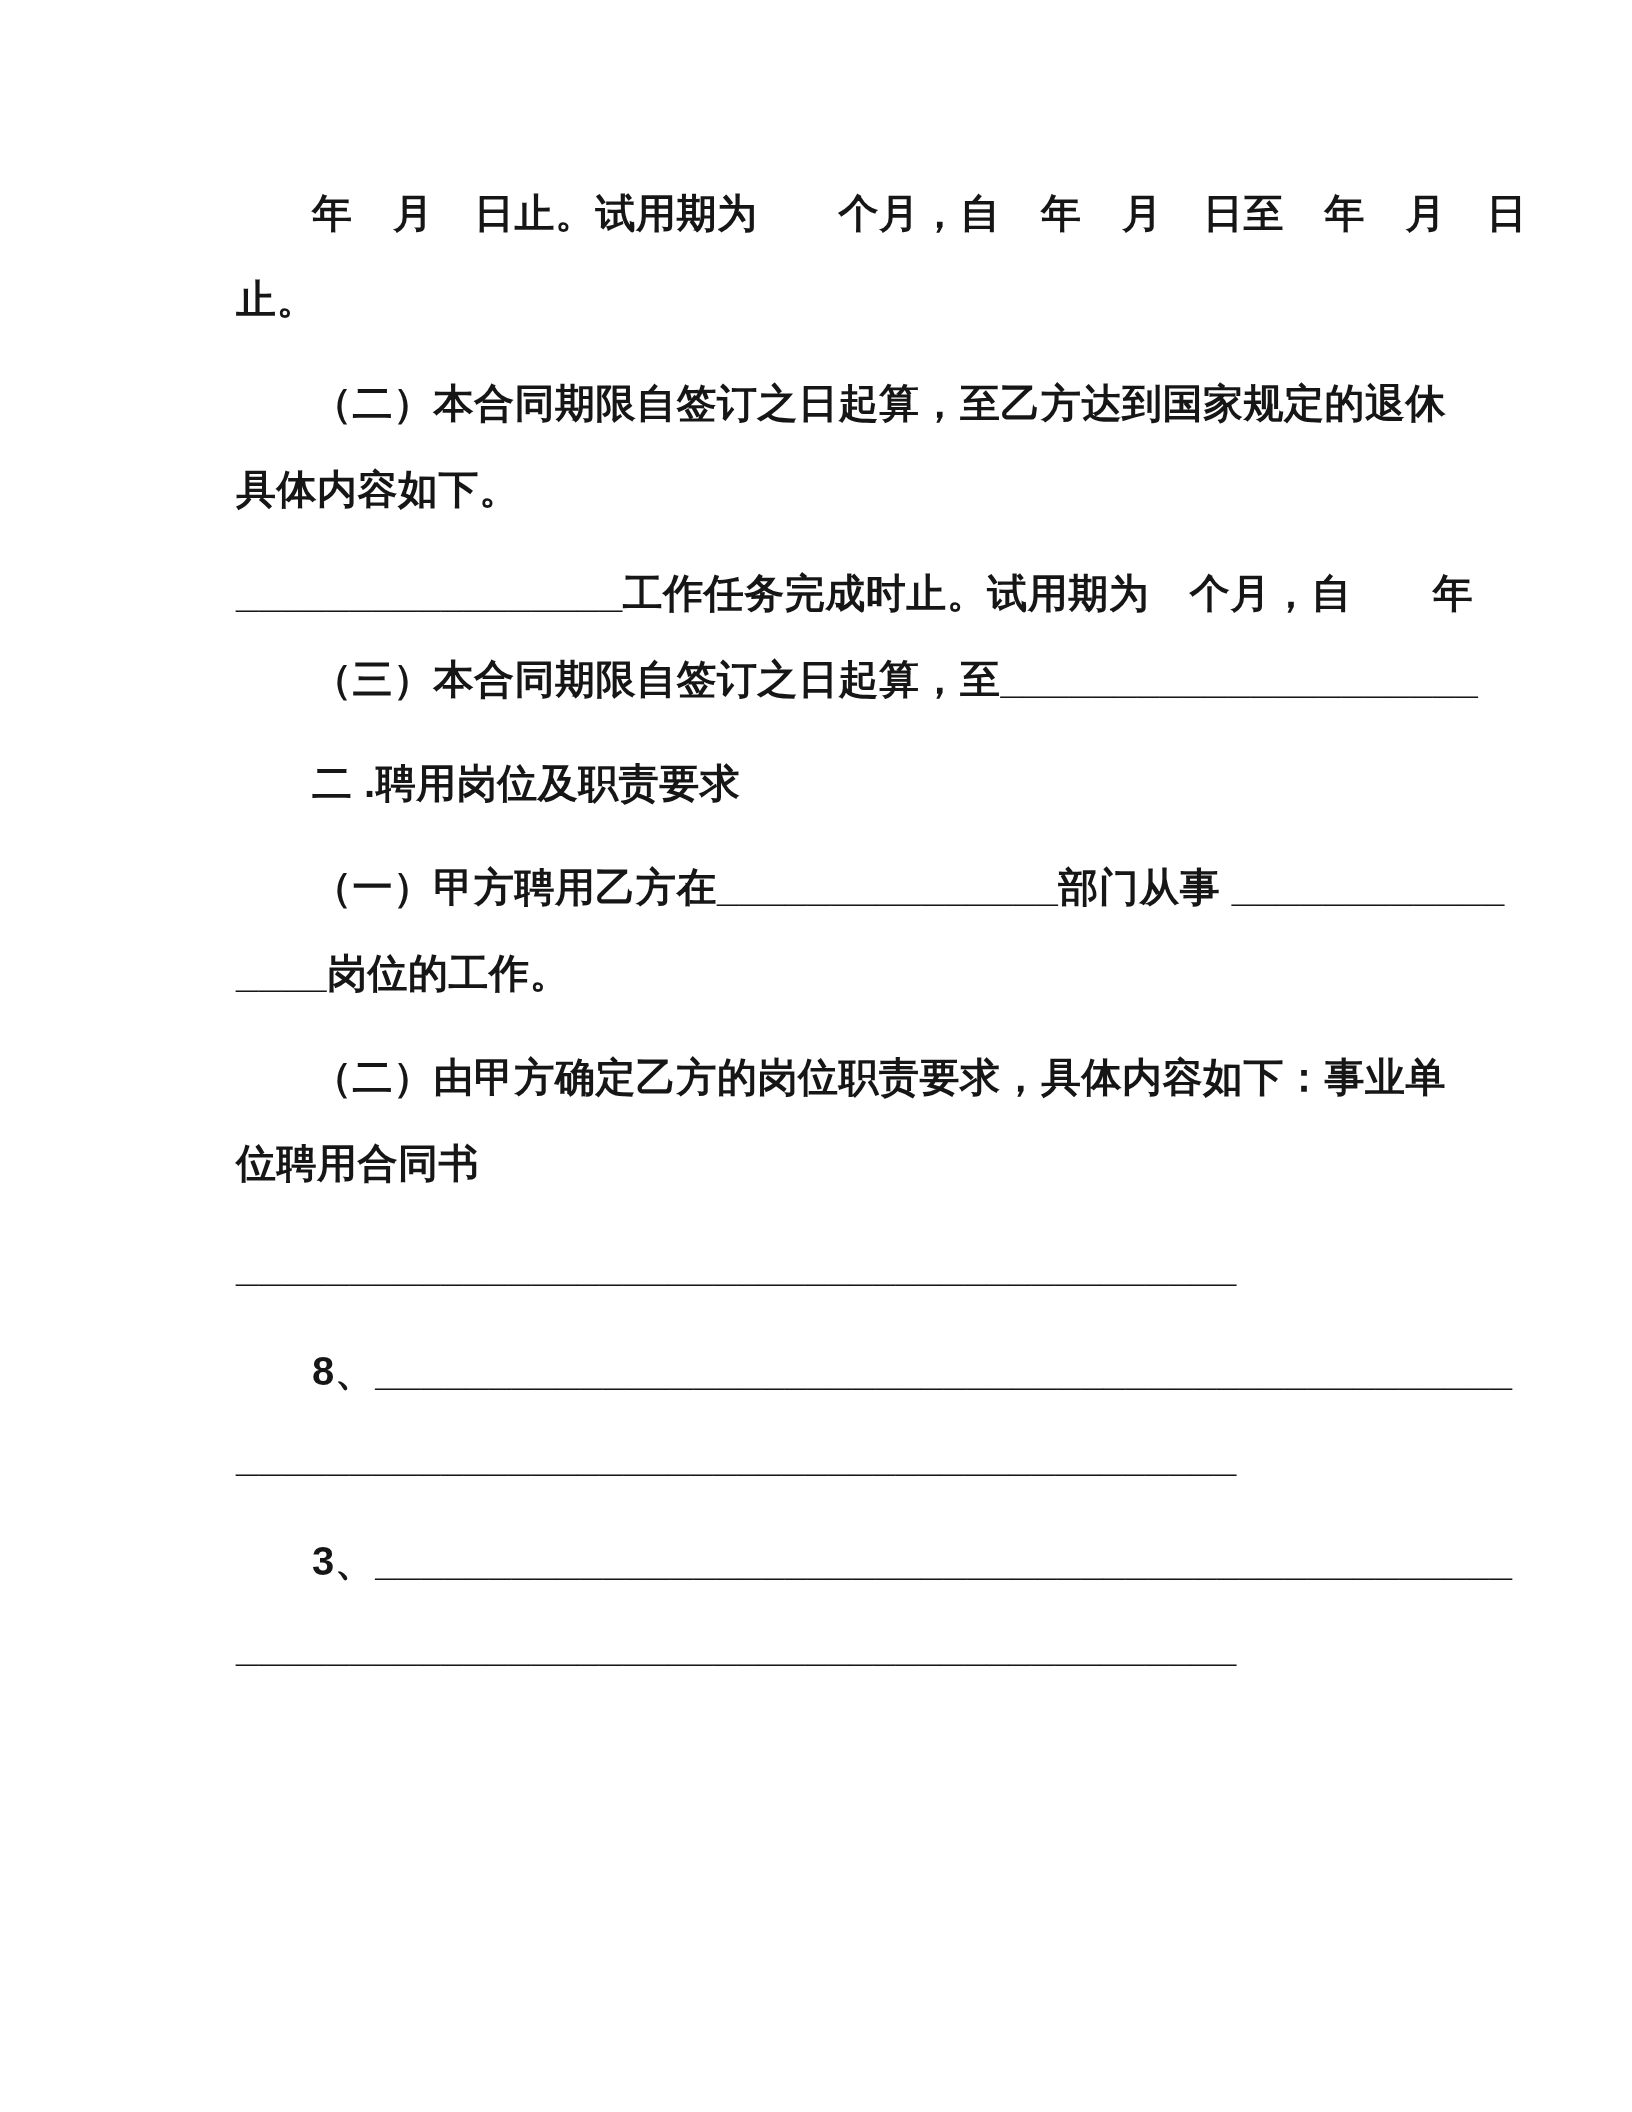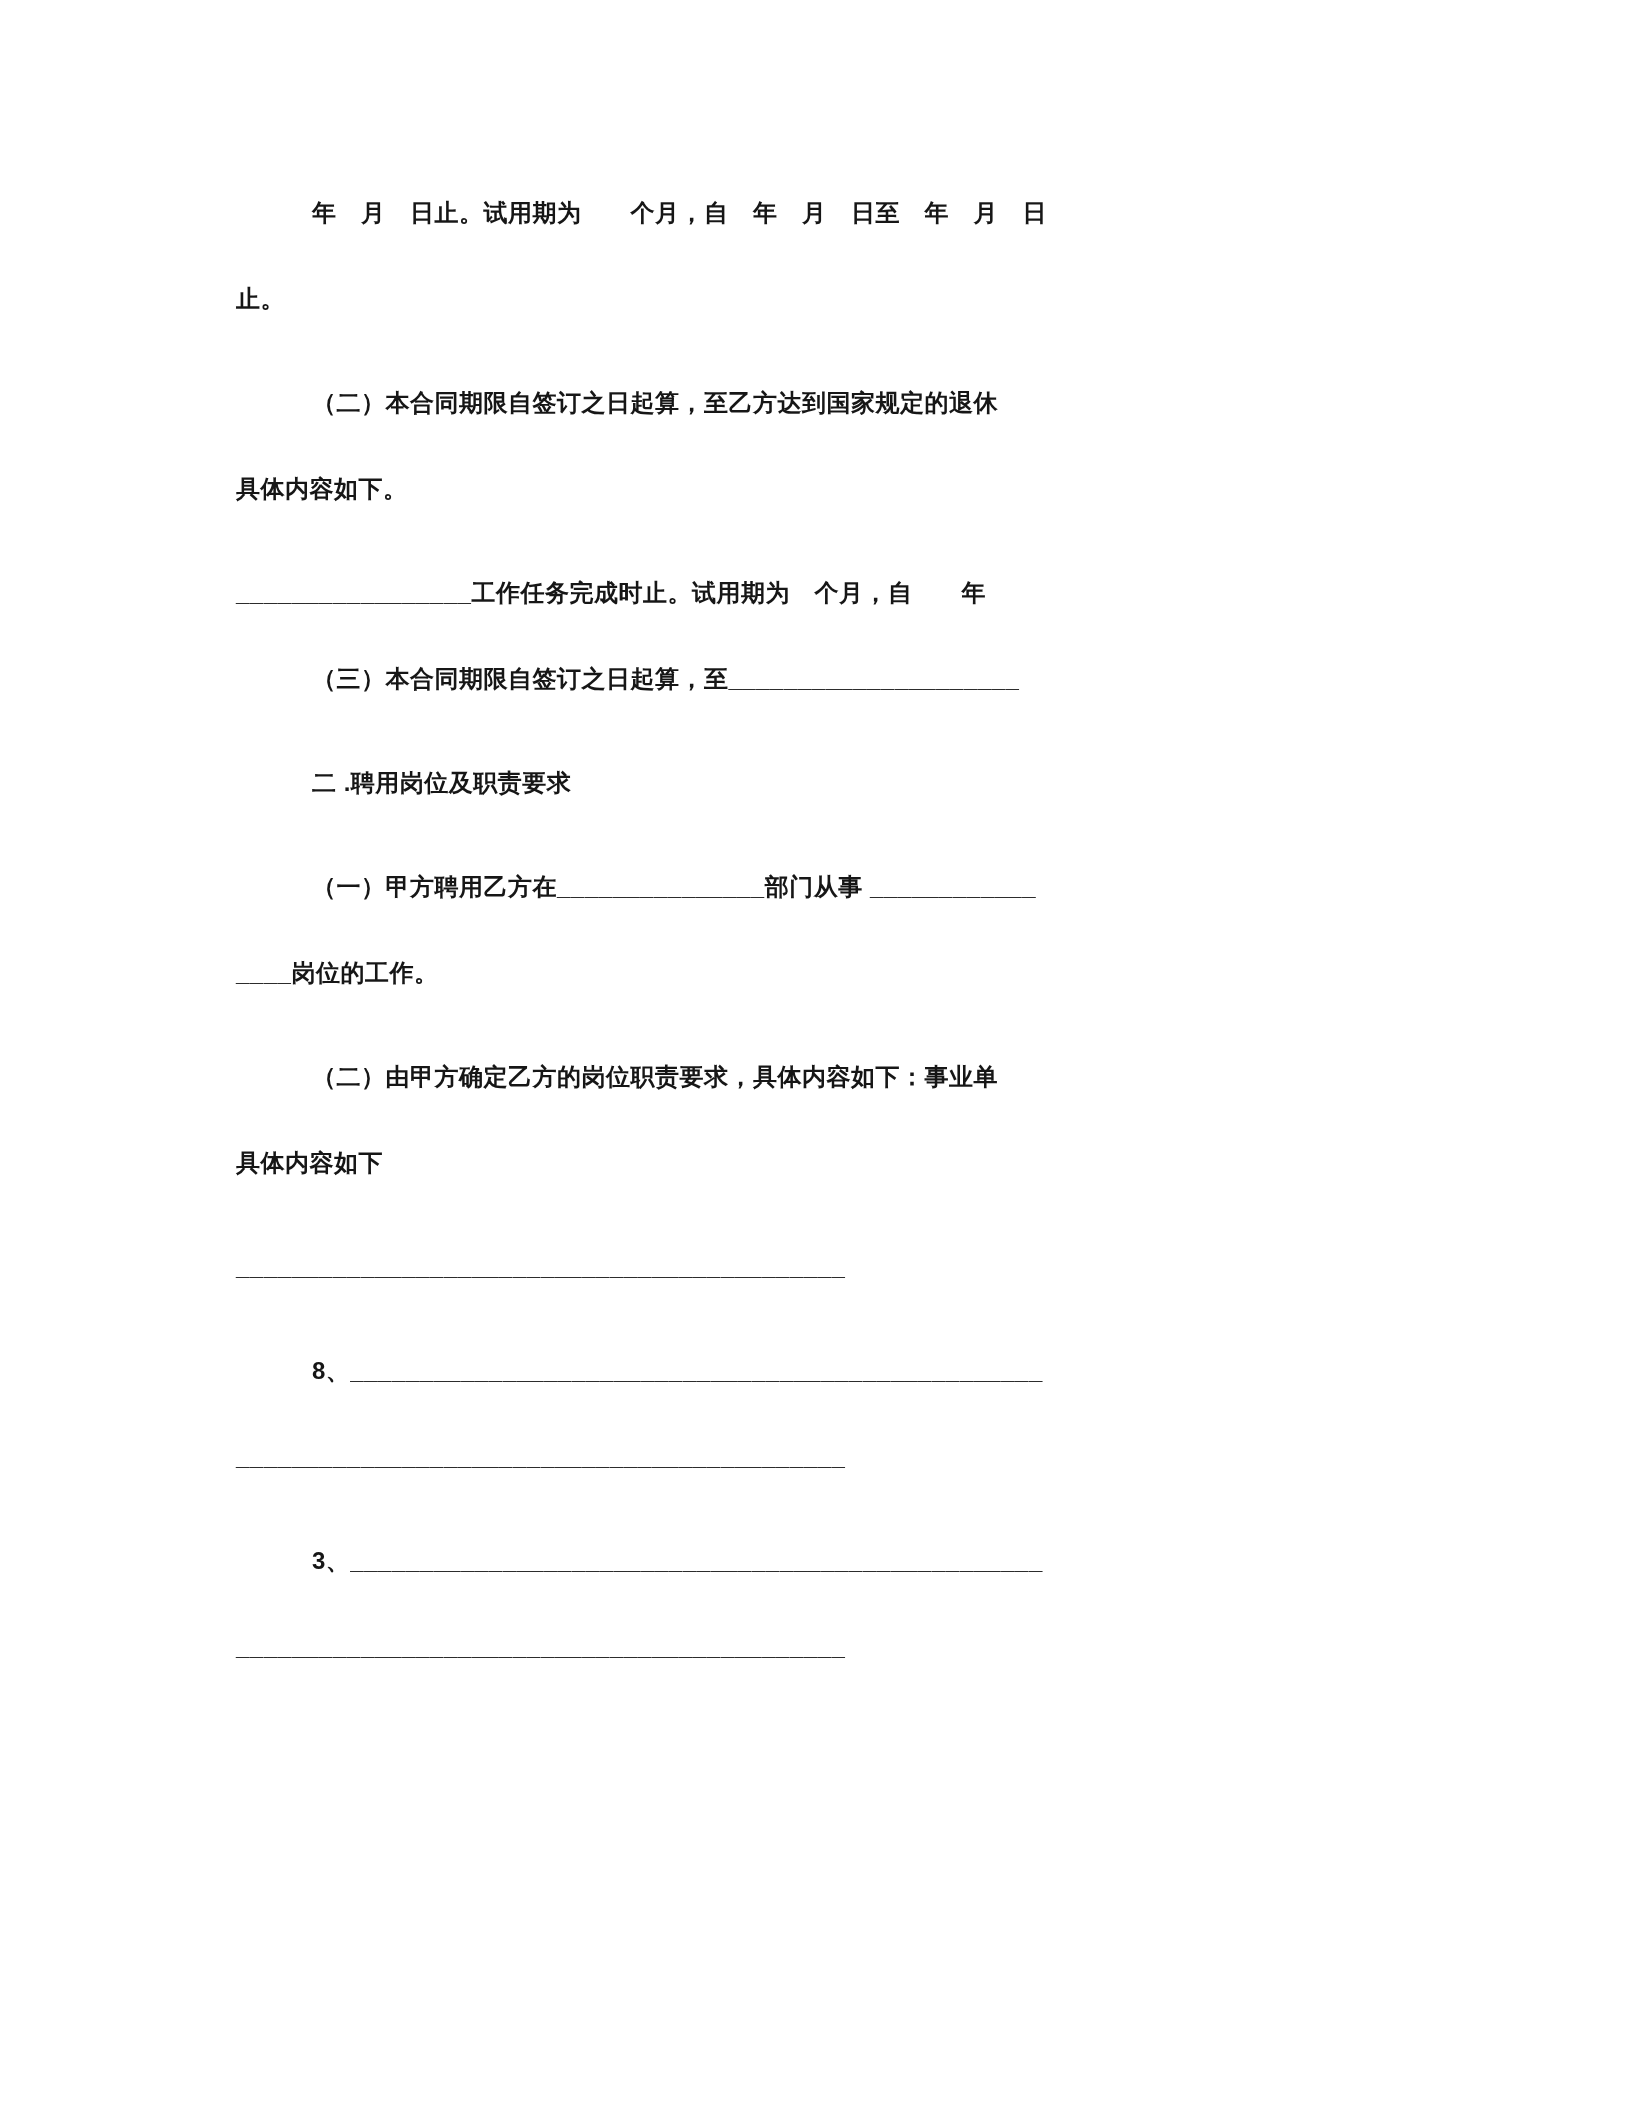--- a/index.html
+++ b/index.html
@@ -14,21 +14,21 @@
       font-family: "Liberation Sans", "DejaVu Sans", sans-serif;
       font-weight: 700;
       color: #161616;
       overflow: hidden;
     }
     .doc {
       position: absolute;
       left: 236px;
       top: 170px;
       width: 1140px;
-      font-size: 24px;
+      font-size: 40px;
       line-height: 86px;
     }
     .para {
       margin: 0 0 18px 0;
     }
     .line {
       white-space: pre;
       letter-spacing: 0.5px;
     }
     .indent {
@@ -59,21 +59,21 @@
     <div class="line indent">二 .聘用岗位及职责要求</div>
   </div>
 
   <div class="para">
     <div class="line indent">（一）甲方聘用乙方在_______________部门从事 ____________</div>
     <div class="line">____岗位的工作。</div>
   </div>
 
   <div class="para">
     <div class="line indent">（二）由甲方确定乙方的岗位职责要求，具体内容如下：事业单</div>
-    <div class="line">具体内容如下</div>
+    <div class="line">位聘用合同书</div>
   </div>
 
   <div class="para">
     <div class="line">____________________________________________</div>
   </div>
 
   <div class="para">
     <div class="line indent">8、__________________________________________________</div>
     <div class="line">____________________________________________</div>
   </div>

